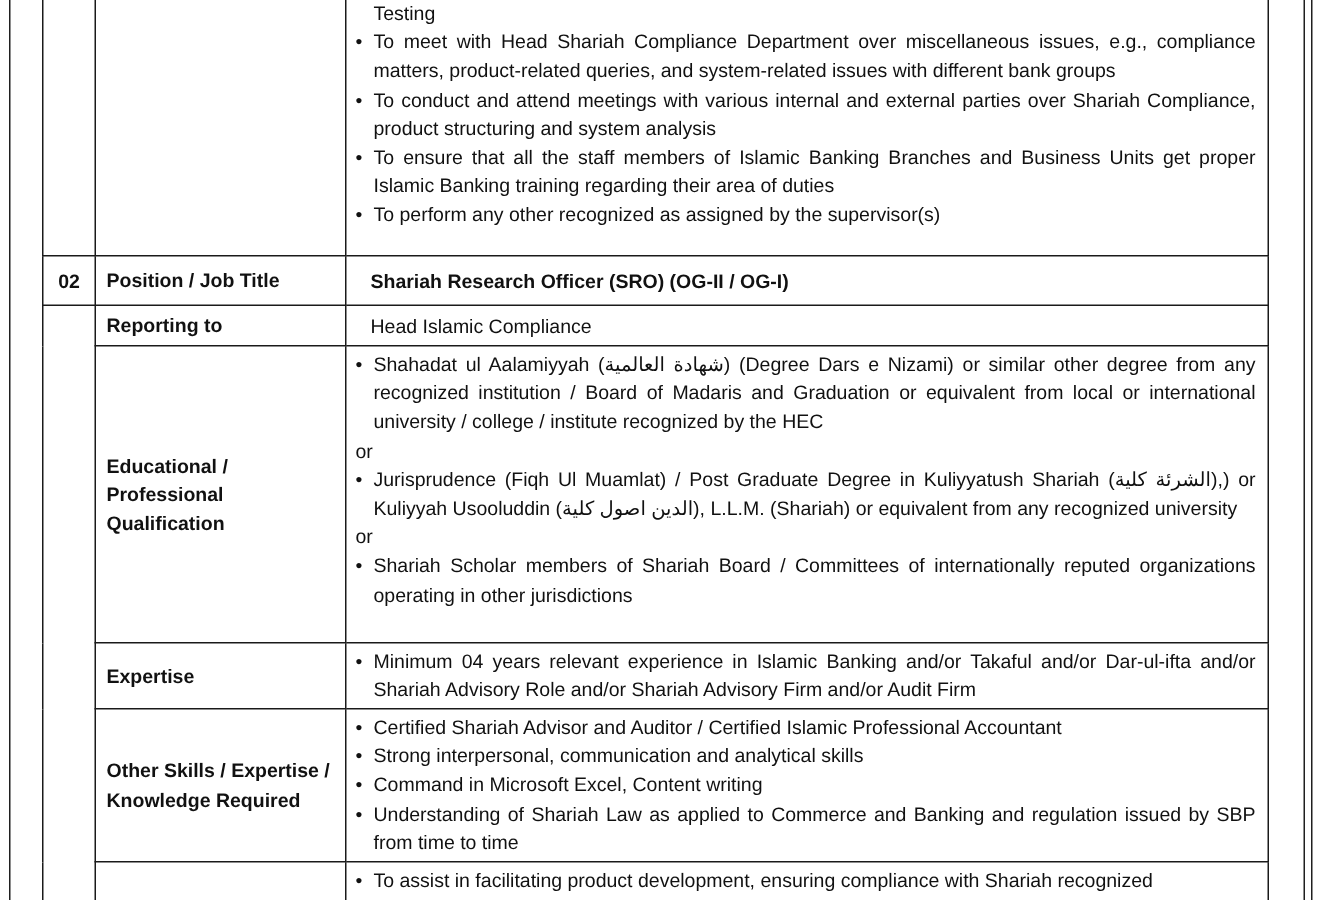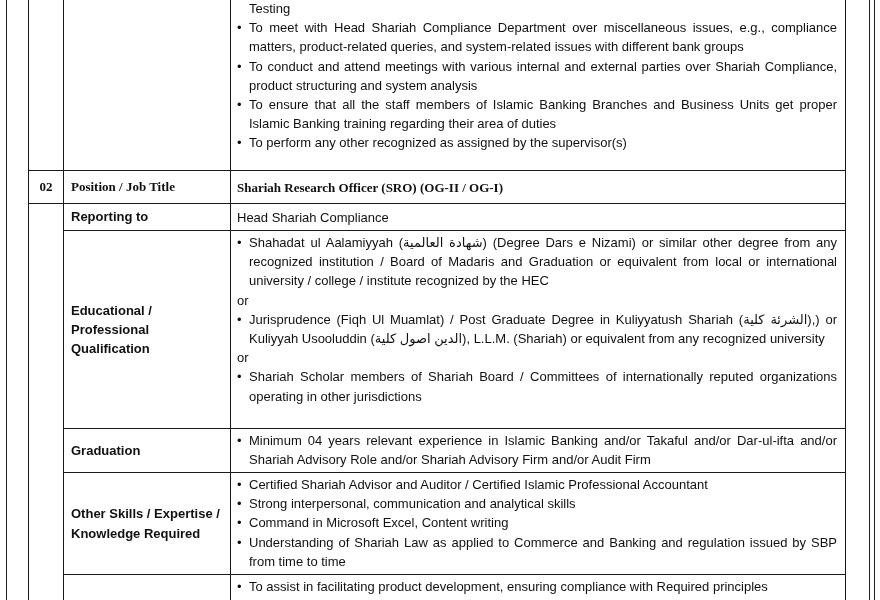--- a/index.html
+++ b/index.html
@@ -27,22 +27,22 @@
   .row-position td        { height:28px; }
   .row-reporting td       { height:22px; }
   .row-qualification td   { height:193px; }
   .row-experience td      { height:39px; }
   .row-skills td          { height:97px; }
   .row-responsibilities td{ height:75px; }
 
   .sr-cell   { text-align:center; vertical-align:middle; font-weight:bold; }
   .label-cell{ vertical-align:middle; padding:2px 5px 2px 7px; font-weight:bold; line-height:19.2px; }
   .content-cell { padding:2px 8px 2px 6px; line-height:19.2px; }
-  .value-cell   { vertical-align:middle; padding:2px 8px 2px 6px; line-height:17px; }
-  .row-position td { font-weight:bold;font-family:Liberation Serif, serif; }
+  .value-cell   { vertical-align:middle; padding:2px 8px 2px 16px; line-height:17px; }
+  .row-position td { font-weight:bold; }
 
   .duties-body { margin-top:-3px; }
   .bullet-item { display:flex; }
   .bullet-item .marker { flex:0 0 12px; }
   .bullet-item .btext  { flex:1 1 auto; text-align:justify; }
   .cont-line { padding-left:12px; }
   .or-line   { text-align:left; padding-right:112px; }
 </style>
 </head>
 <body>
@@ -88,21 +88,21 @@
 
     <tr class="row-position">
       <td class="sr-cell">02</td>
       <td class="label-cell">Position / Job Title</td>
       <td class="value-cell">Shariah Research Officer (SRO) (OG-II / OG-I)</td>
     </tr>
 
     <tr class="row-reporting">
       <td class="sr-cell" rowspan="5"></td>
       <td class="label-cell">Reporting to</td>
-      <td class="value-cell">Head Shariah Compliance</td>
+      <td class="value-cell">Head Islamic Compliance</td>
     </tr>
 
     <tr class="row-qualification">
       <td class="label-cell">Educational / Professional Qualification</td>
       <td class="content-cell">
         <div class="bullet-item">
           <span class="marker">•</span>
           <span class="btext">Shahadat ul Aalamiyyah (شهادة العالمية) (Degree Dars e Nizami) or similar other degree from any recognized institution / Board of Madaris and Graduation or equivalent from local or international university / college / institute recognized by the HEC</span>
         </div>
         <div class="or-line">or</div>
@@ -112,21 +112,21 @@
         </div>
         <div class="or-line">or</div>
         <div class="bullet-item">
           <span class="marker">•</span>
           <span class="btext">Shariah Scholar members of Shariah Board / Committees of internationally reputed organizations operating in other jurisdictions</span>
         </div>
       </td>
     </tr>
 
     <tr class="row-experience">
-      <td class="label-cell">Graduation</td>
+      <td class="label-cell">Expertise</td>
       <td class="content-cell">
         <div class="bullet-item">
           <span class="marker">•</span>
           <span class="btext">Minimum 04 years relevant experience in Islamic Banking and/or Takaful and/or Dar-ul-ifta and/or Shariah Advisory Role and/or Shariah Advisory Firm and/or Audit Firm</span>
         </div>
       </td>
     </tr>
 
     <tr class="row-skills">
       <td class="label-cell">Other Skills / Expertise / Knowledge Required</td>
@@ -148,21 +148,21 @@
           <span class="btext">Understanding of Shariah Law as applied to Commerce and Banking and regulation issued by SBP from time to time</span>
         </div>
       </td>
     </tr>
 
     <tr class="row-responsibilities">
       <td class="label-cell"></td>
       <td class="content-cell">
         <div class="bullet-item">
           <span class="marker">•</span>
-          <span class="btext">To assist in facilitating product development, ensuring compliance with Required principles</span>
+          <span class="btext">To assist in facilitating product development, ensuring compliance with Shariah recognized</span>
         </div>
         <div class="bullet-item">
           <span class="marker">•</span>
           <span class="btext">To support research-related work to assist the Shariah Board (SB) and Head Office (HO) departments with Shariah-related queries under the guidance of the Team Leader - Shariah</span>
         </div>
       </td>
     </tr>
   </tbody>
     </table>
 </div>

